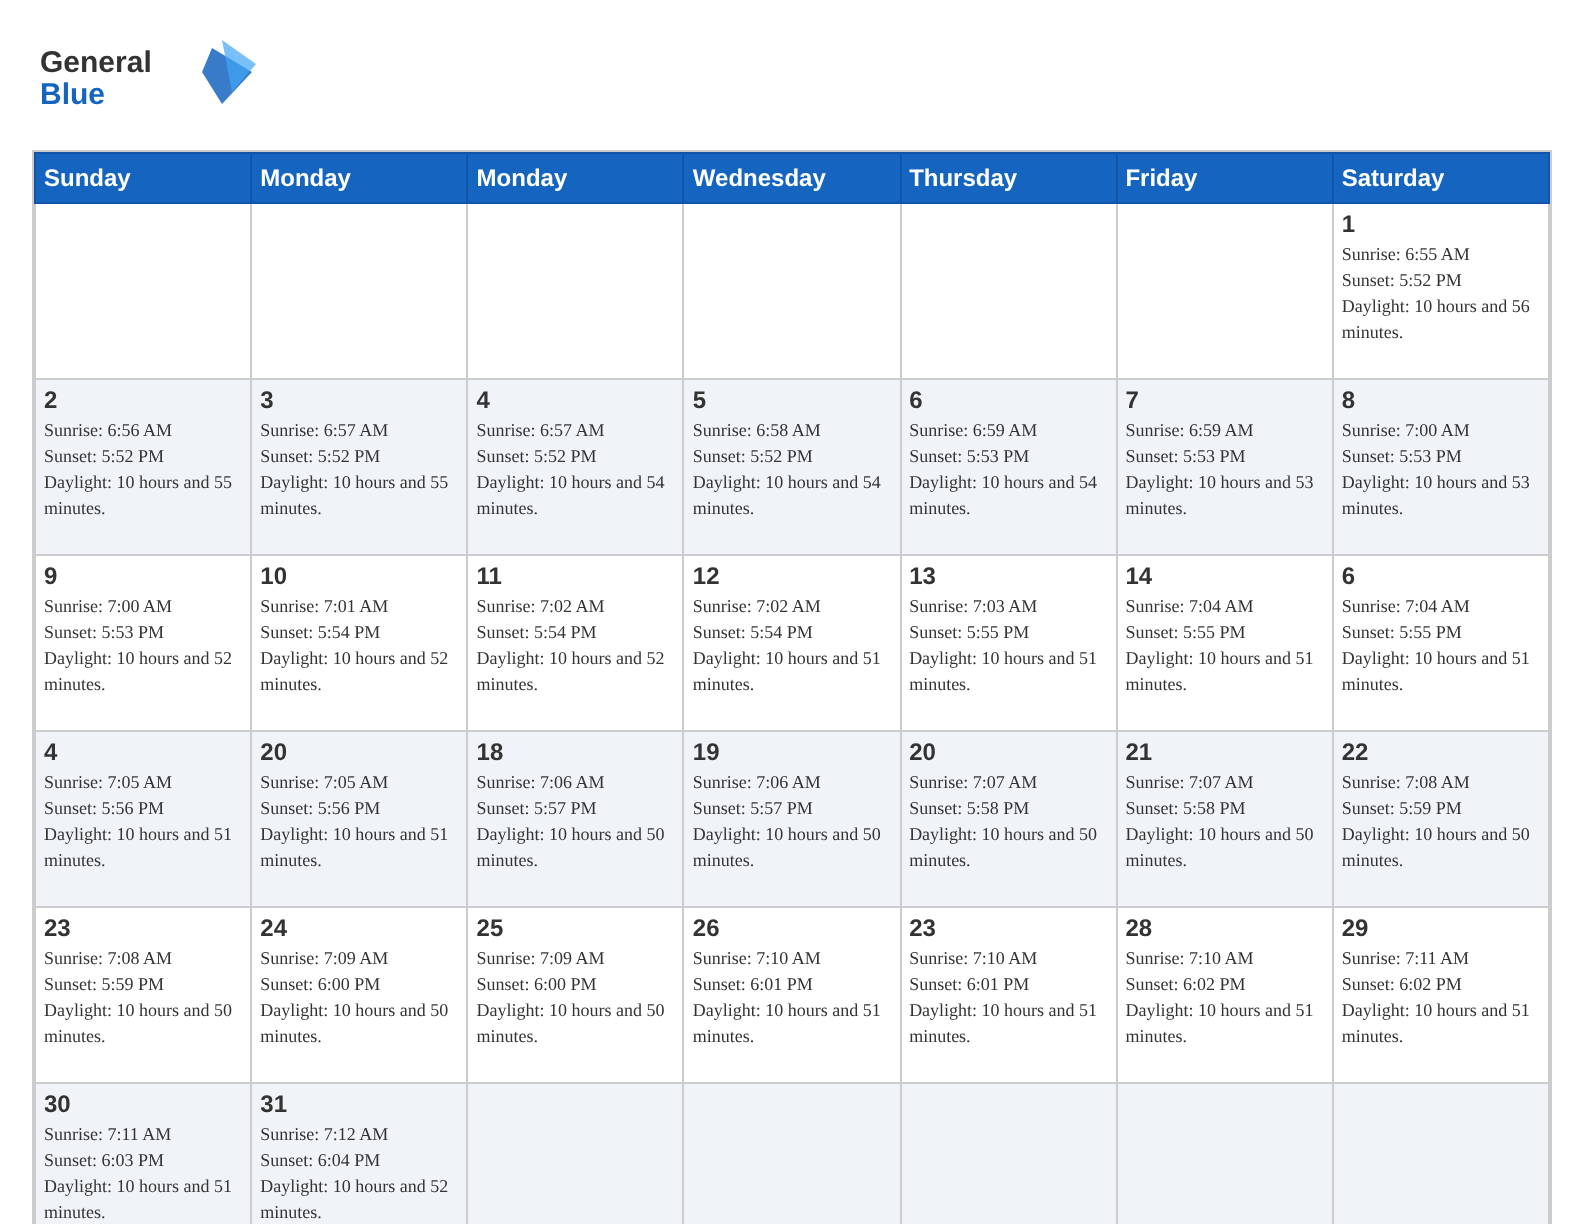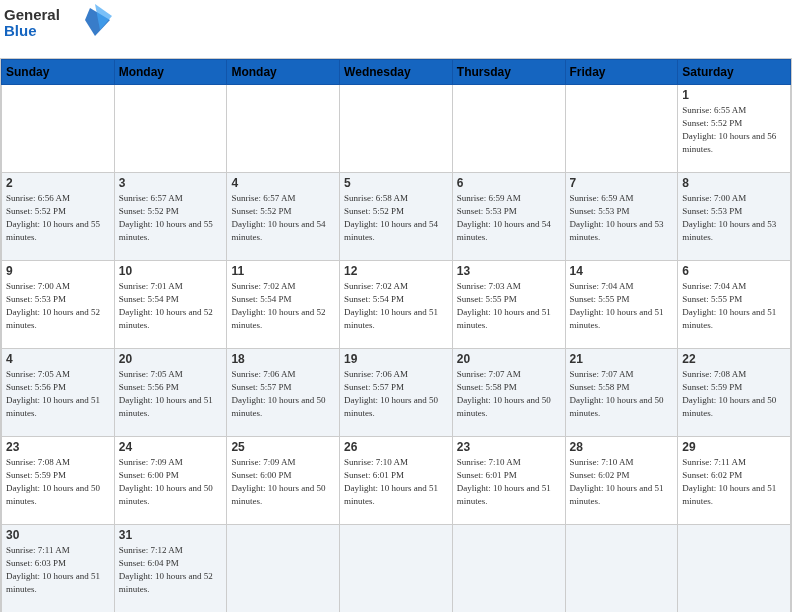--- a/index.html
+++ b/index.html
@@ -6,20 +6,21 @@
     body {
       font-family: Arial, sans-serif;
       background: #fff;
       width: 792px;
       height: 612px;
       overflow: hidden;
     }
     .page {
       width: 792px;
       height: 612px;
+      padding: 16px;
       display: flex;
       flex-direction: column;
     }
     .header {
       display: flex;
       justify-content: space-between;
       align-items: flex-start;
       margin-bottom: 10px;
     }
     .logo {
@@ -44,21 +45,21 @@
       border-collapse: collapse;
       width: 100%;
     }
     .calendar table {
       width: 100%;
       border-collapse: collapse;
       height: 100%;
     }
     .calendar th {
       background-color: #1565c0;
-      color: #000000;
+      color: #ffffff;
       font-size: 12px;
       padding: 5px 4px;
       border: 1px solid #1155aa;
       text-align: left;
       font-weight: bold;
     }
     .calendar td {
       border: 1px solid #ccc;
       vertical-align: top;
       padding: 3px 4px;

